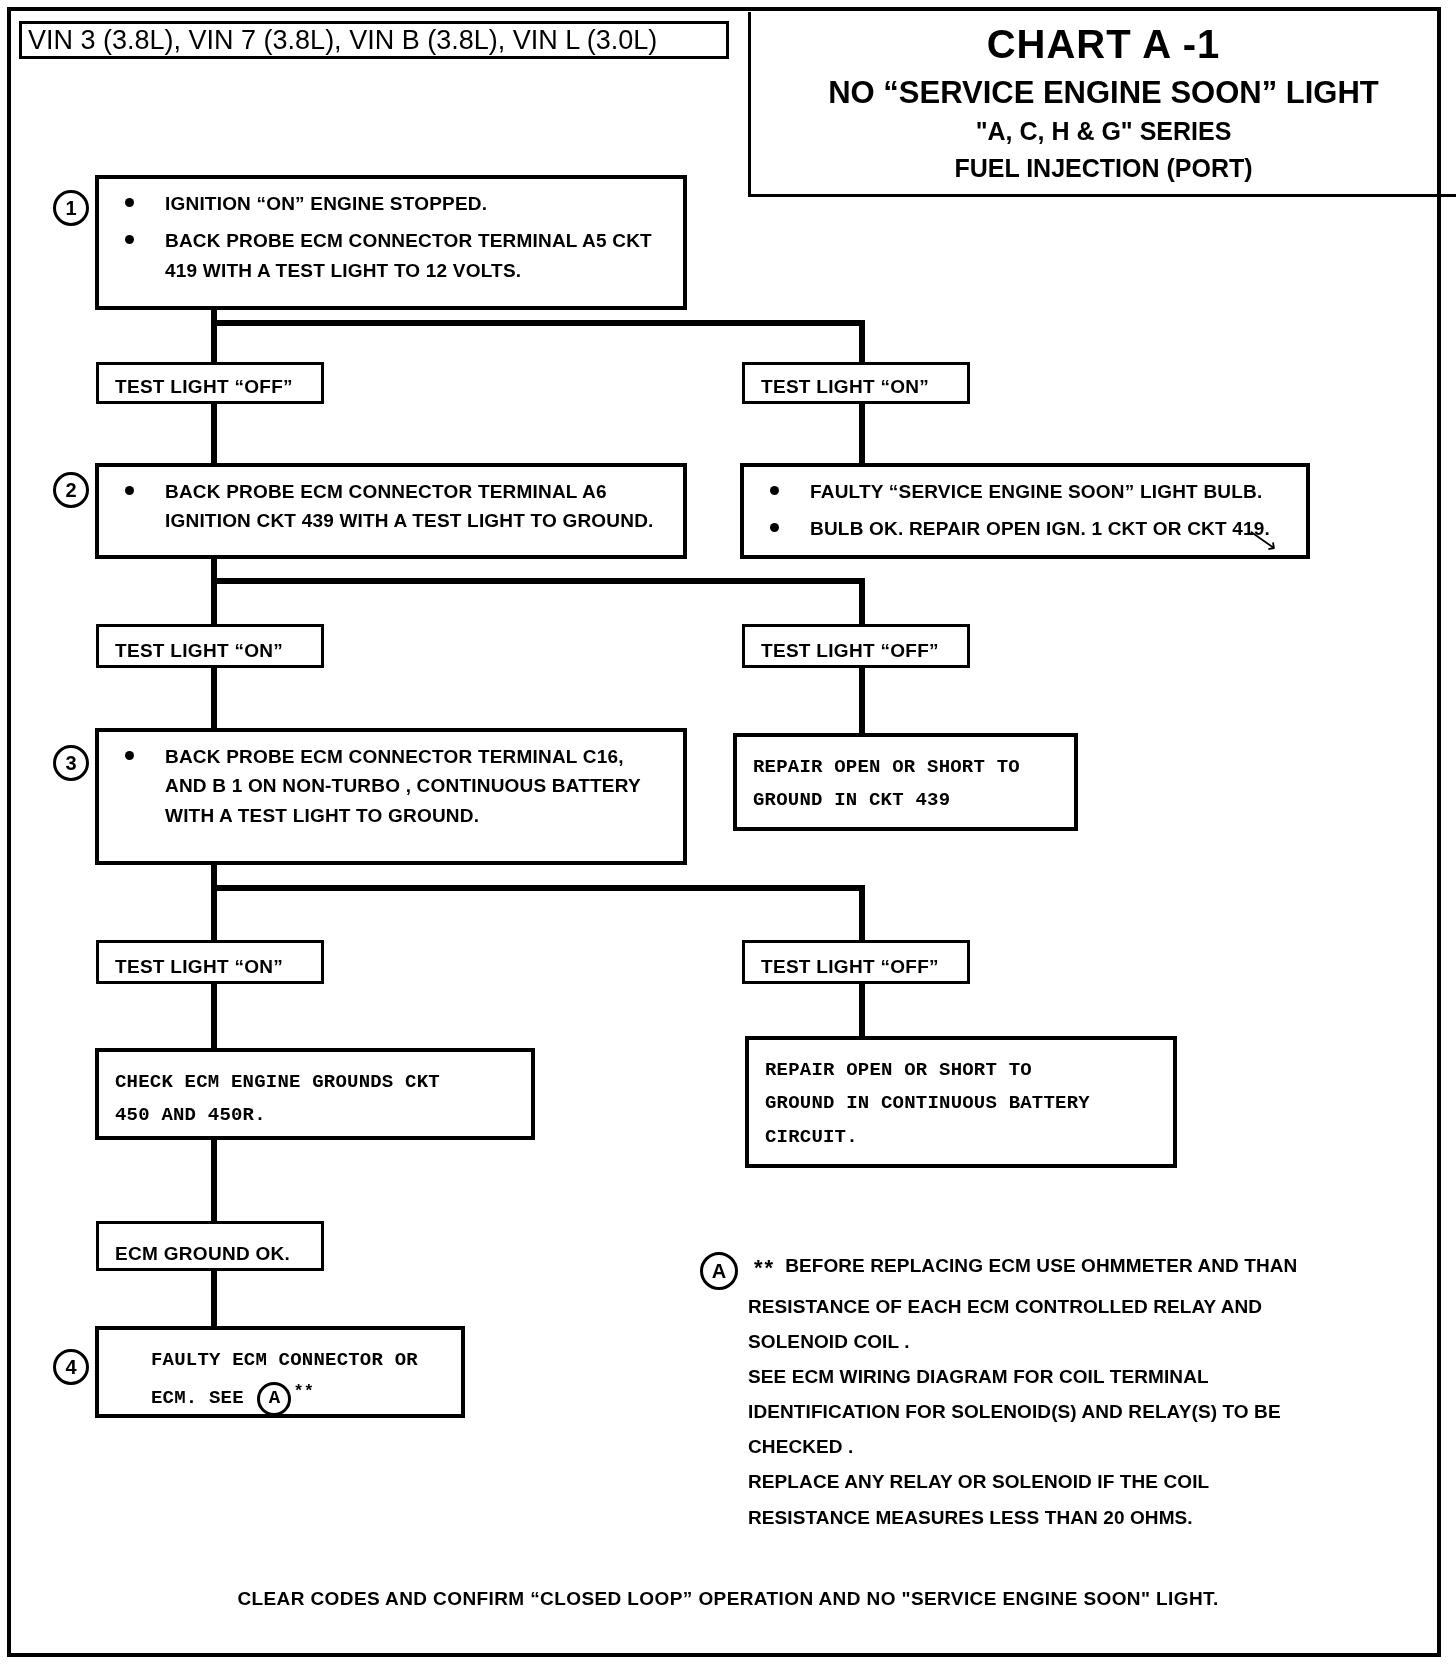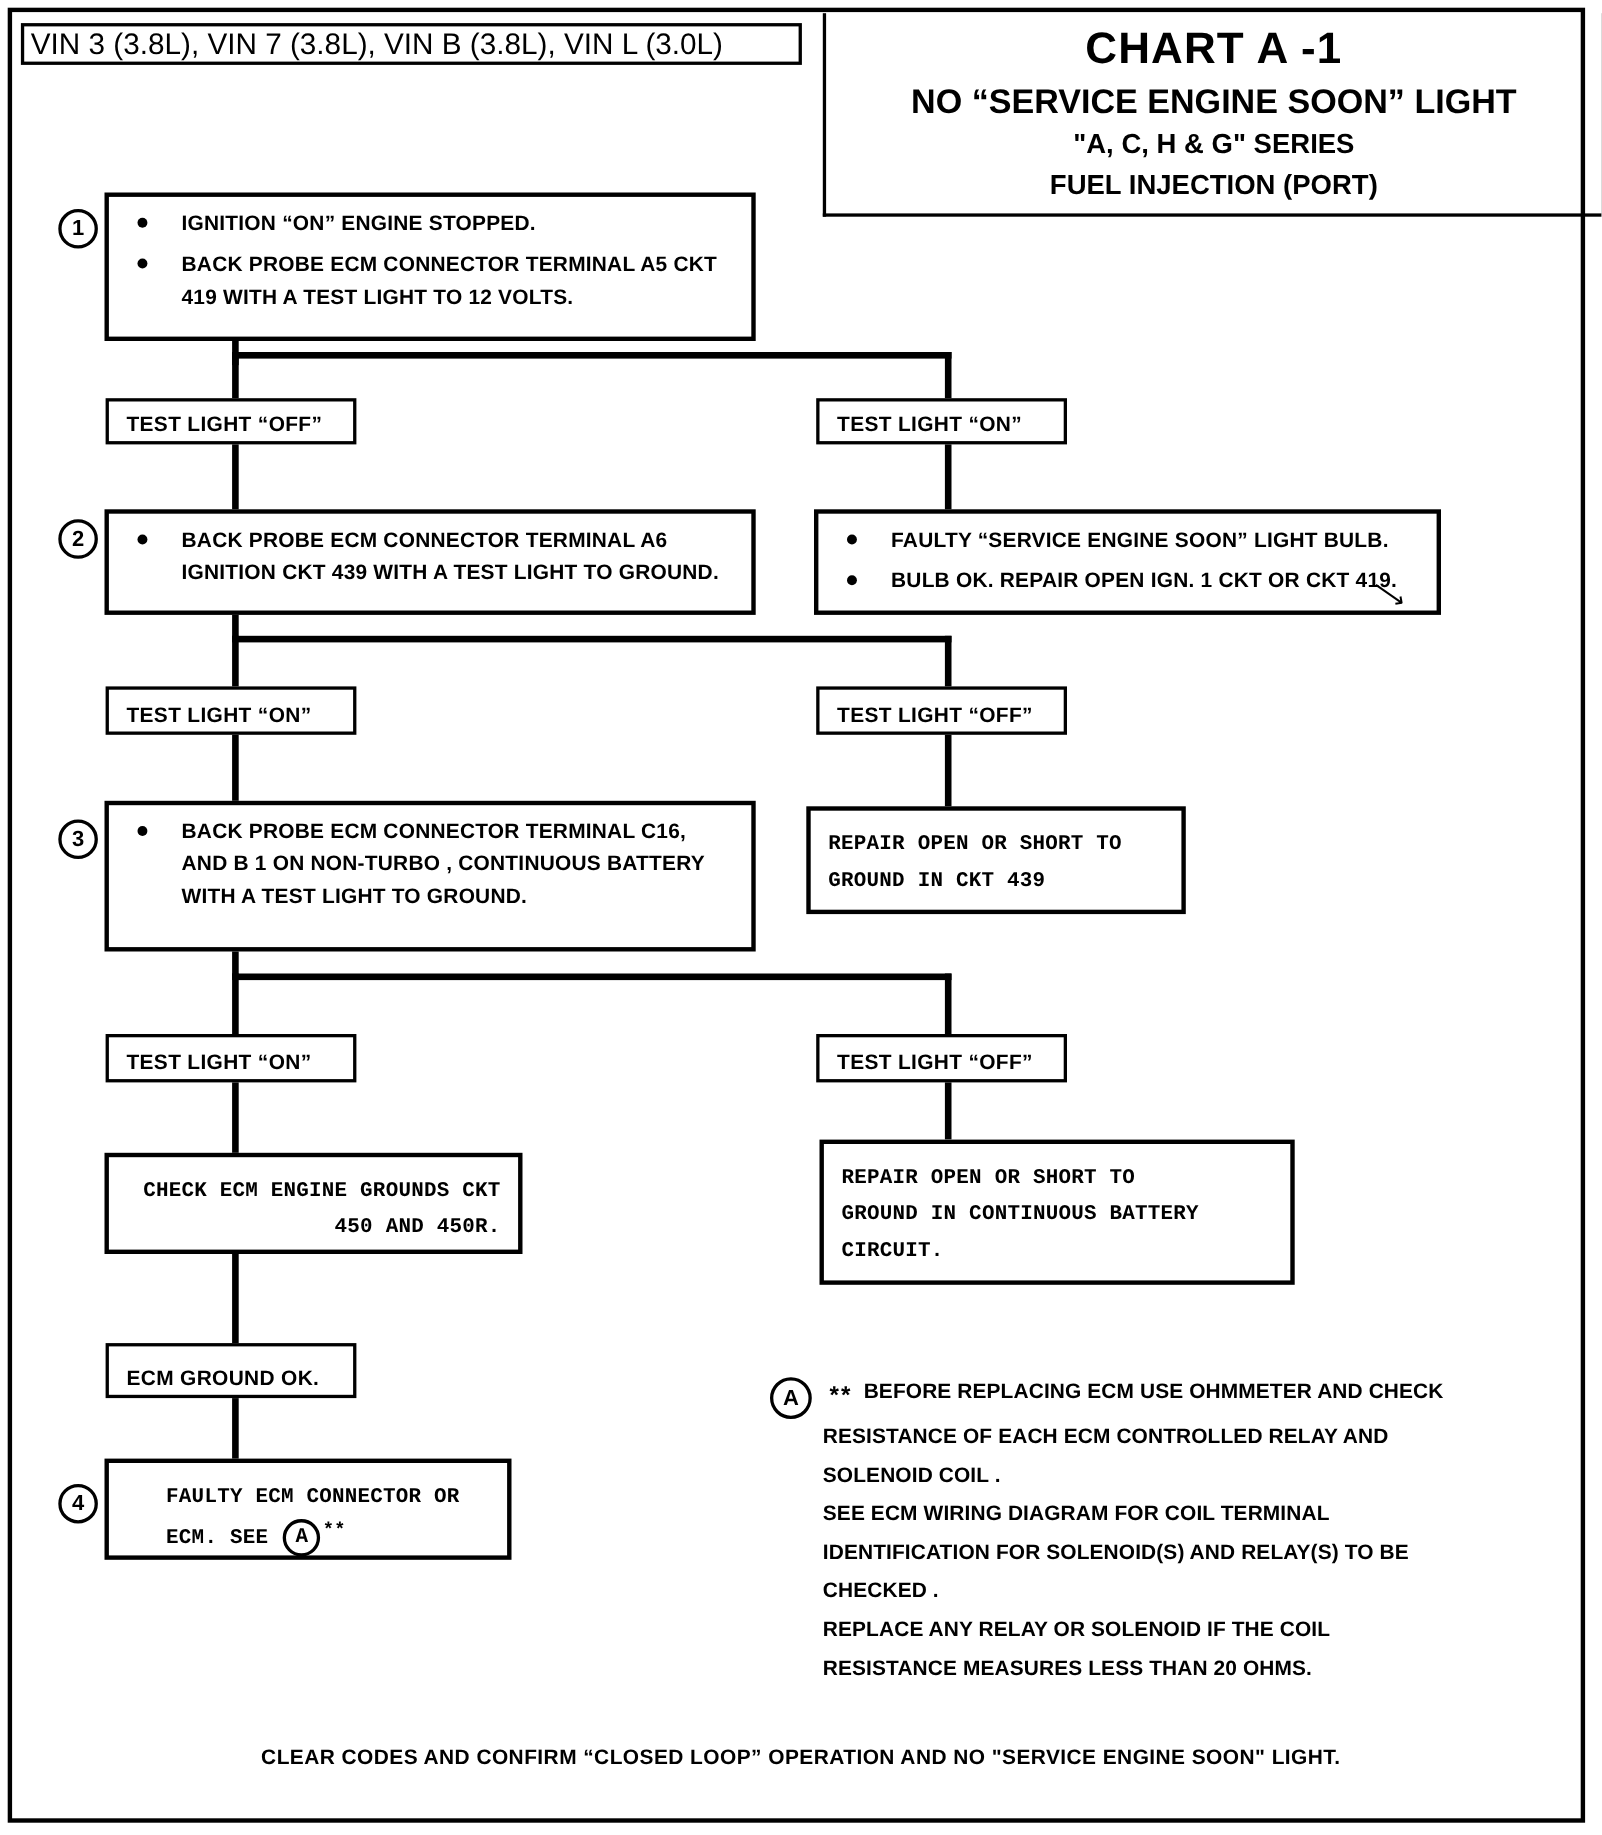--- a/index.html
+++ b/index.html
@@ -286,21 +286,21 @@
   <div class="abs fbox thin centered-text" style="left:96px; top:940px; width:228px; height:44px;">
     <span>TEST LIGHT  “ON”</span>
   </div>
   <div class="abs fbox thin centered-text" style="left:742px; top:940px; width:228px; height:44px;">
     <span>TEST LIGHT  “OFF”</span>
   </div>
 
   <div class="line-v" style="left:211px; top:984px; height:66px;"></div>
   <div class="line-v" style="left:859px; top:984px; height:52px;"></div>
 
-  <div class="abs fbox" style="left:95px; top:1048px; width:380px; height:92px;text-align:right;">
+  <div class="abs fbox" style="left:95px; top:1048px; width:440px; height:92px;">
     <div class="stack-text">
       <div>CHECK ECM ENGINE GROUNDS CKT</div>
       <div>450 AND  450R.</div>
     </div>
   </div>
 
   <div class="abs fbox" style="left:745px; top:1036px; width:432px; height:132px;">
     <div class="stack-text">
       <div>REPAIR OPEN OR SHORT TO</div>
       <div>GROUND IN CONTINUOUS BATTERY</div>
@@ -326,21 +326,21 @@
         <span>ECM. SEE</span>
         <span class="ref-circle">A</span><span style="font-size:17px;vertical-align:super;">**</span>
       </div>
     </div>
   </div>
 
   <div class="abs note-block">
     <div class="note-first">
       <span class="ref-circle big" style="position:absolute; left:-50px; top:4px;">A</span>
       <span class="stars">**</span>
-      <span class="nline">BEFORE REPLACING ECM USE OHMMETER AND CHECK</span>
+      <span class="nline">BEFORE REPLACING ECM USE OHMMETER AND THAN</span>
     </div>
     <div class="nline">RESISTANCE OF EACH ECM CONTROLLED RELAY AND</div>
     <div class="nline">SOLENOID COIL .</div>
     <div class="nline">SEE ECM WIRING DIAGRAM FOR COIL TERMINAL</div>
     <div class="nline">IDENTIFICATION FOR SOLENOID(S) AND RELAY(S) TO BE</div>
     <div class="nline">CHECKED .</div>
     <div class="nline">REPLACE ANY RELAY OR SOLENOID IF THE COIL</div>
     <div class="nline">RESISTANCE MEASURES LESS THAN 20 OHMS.</div>
   </div>
 

